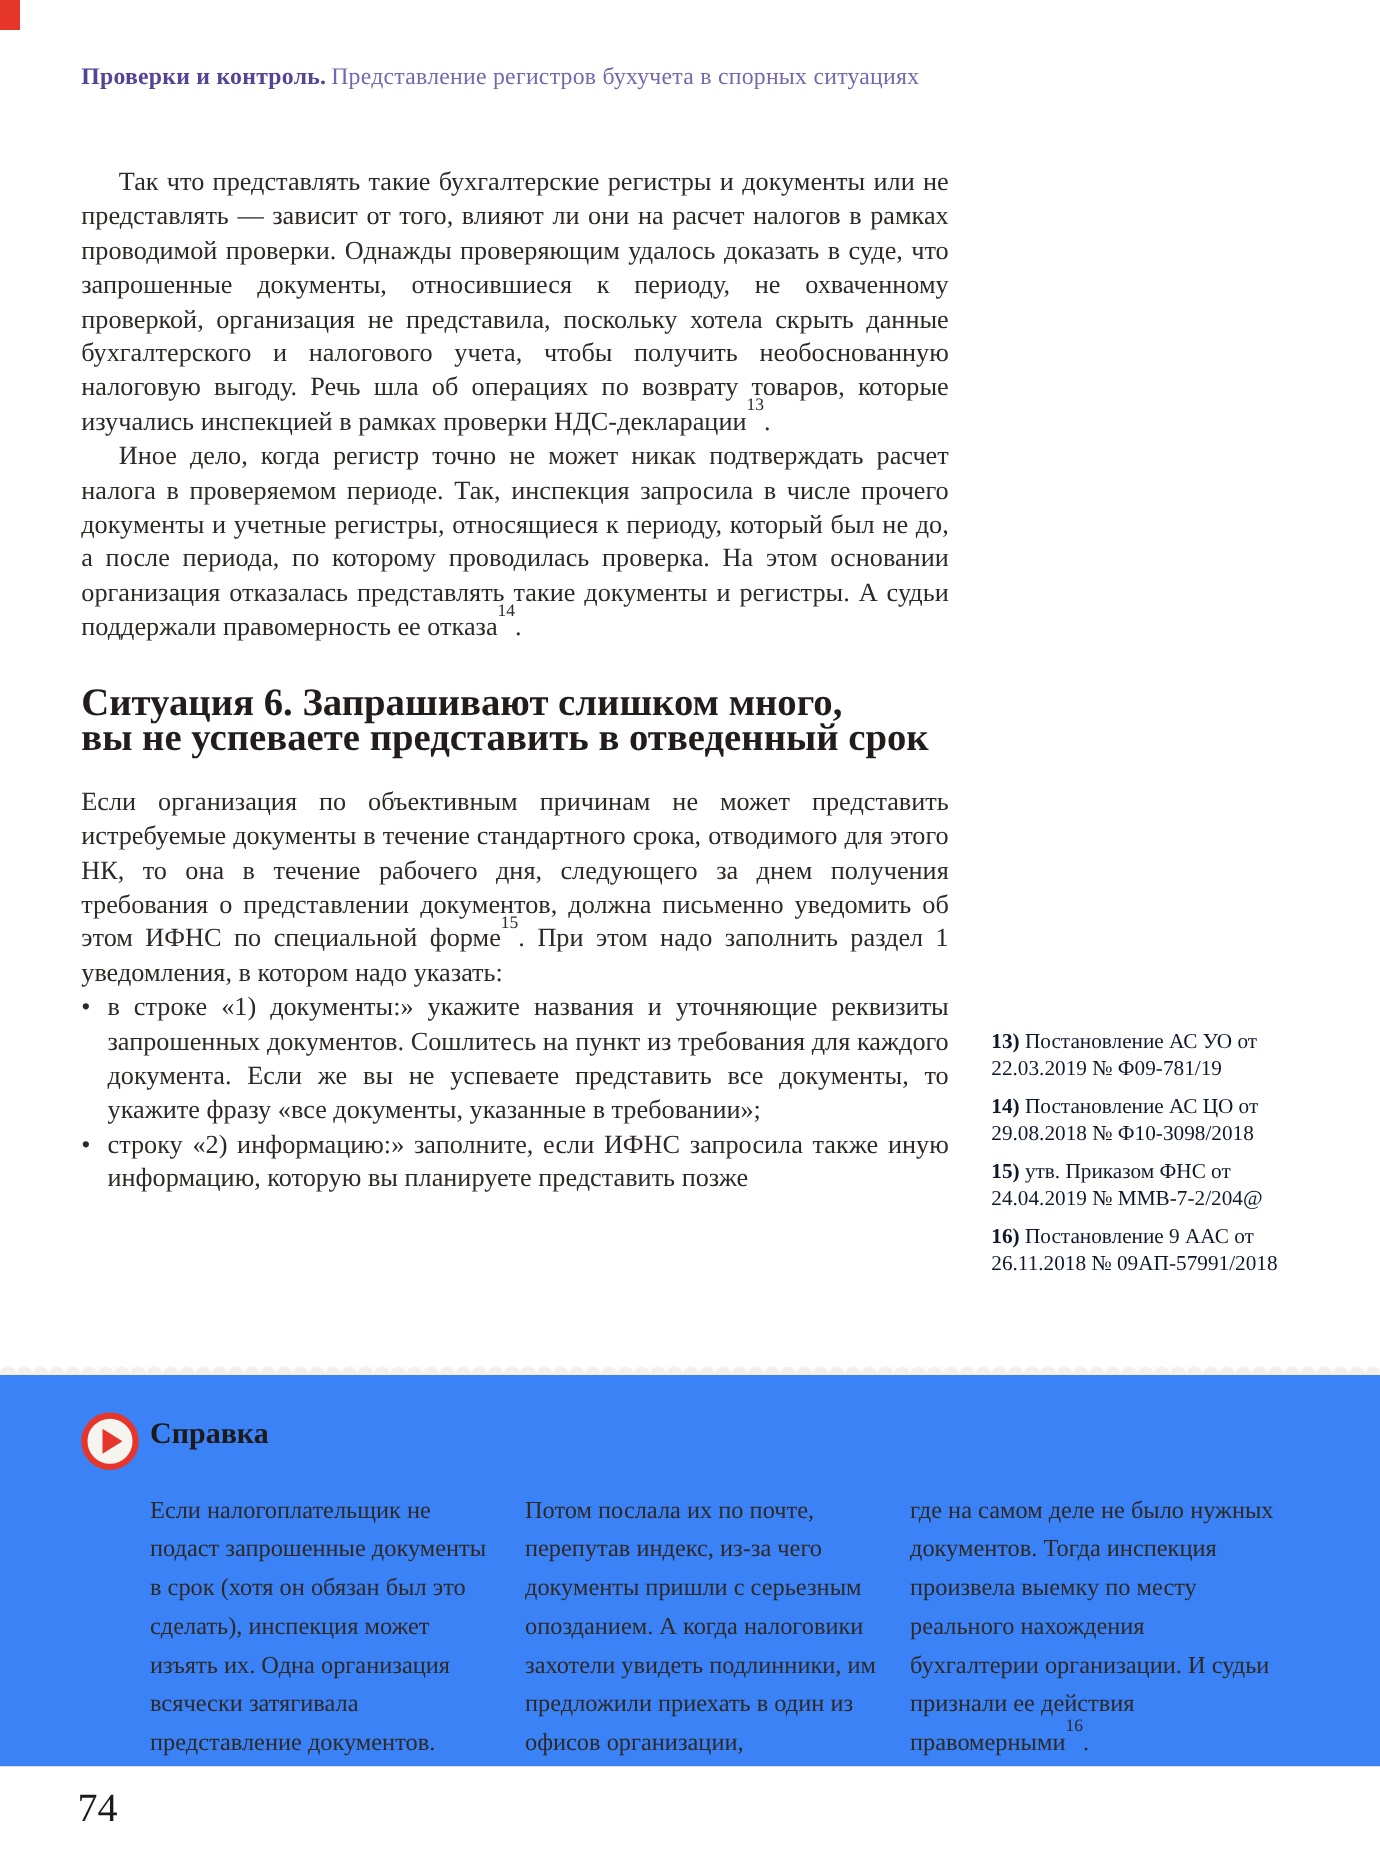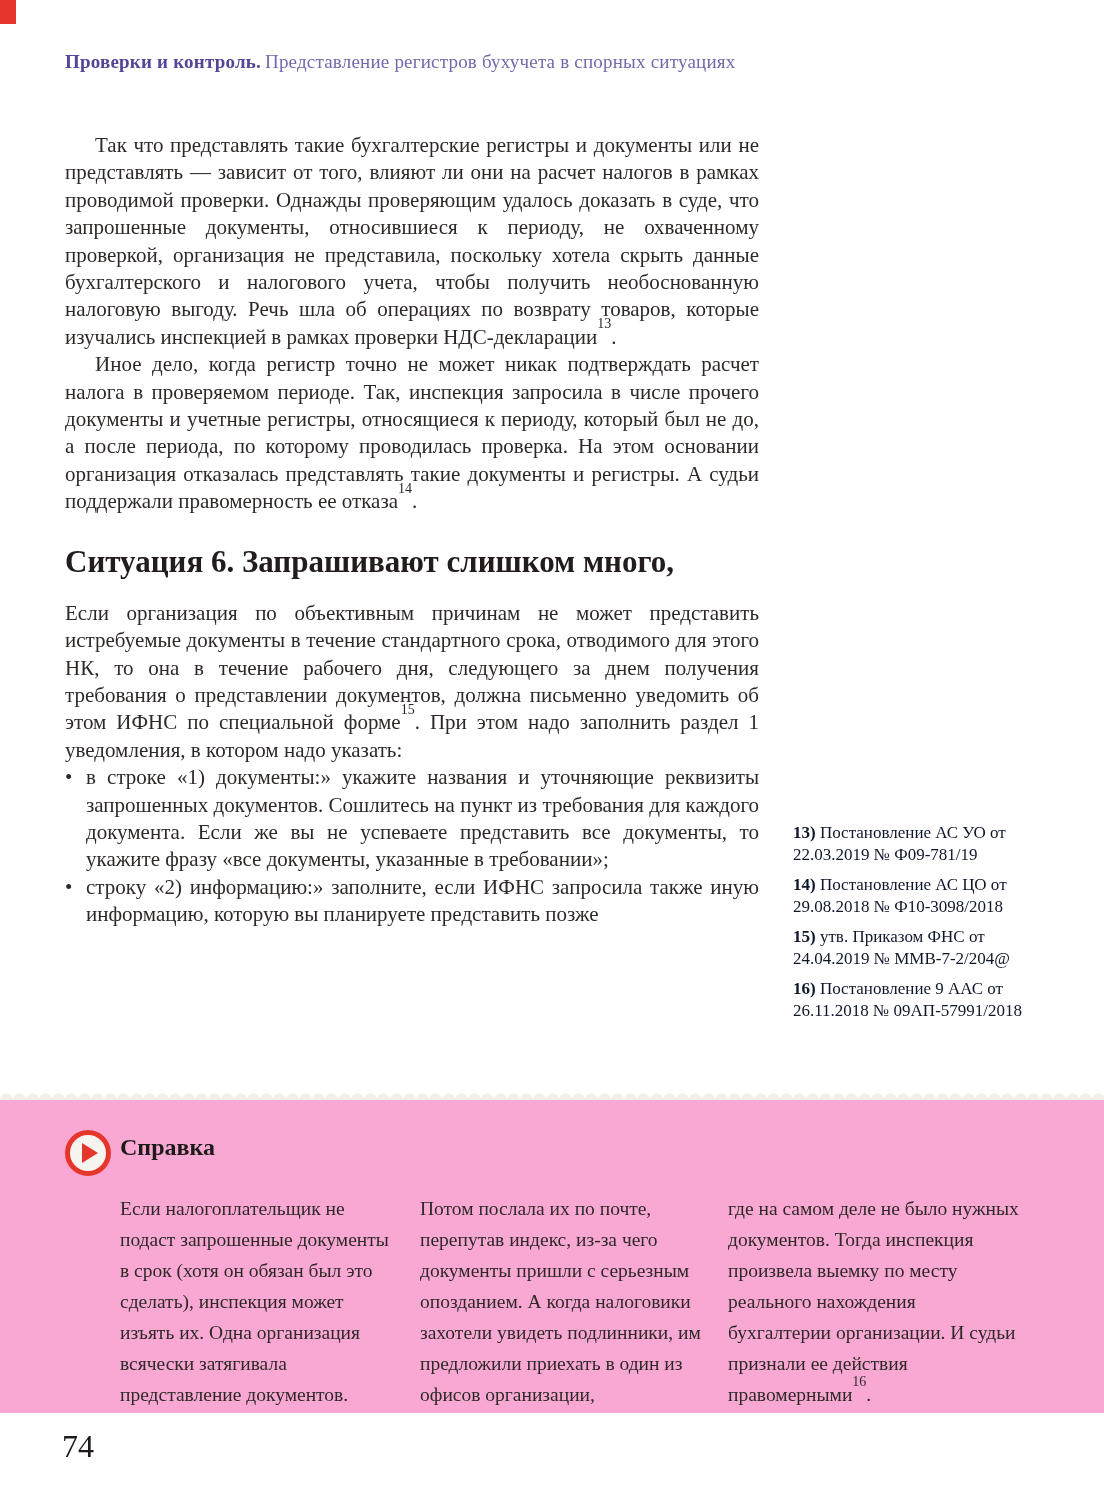--- a/index.html
+++ b/index.html
@@ -77,21 +77,21 @@
     color: #0f172a;
   }
   .footnote { margin-bottom: 9px; }
   .fn-num { font-weight: bold; }
 
   
   .spravka {
     position: absolute;
     left: 0; top: 1100px;
     width: 1104px; height: 313px;
-    background: #f9a8d4;
+    background: #3b82f6;
   }
   .spravka::before {
     content: "";
     position: absolute;
     left: 0; right: 0; top: -7px;
     height: 7px;
     background-image: radial-gradient(circle at 50% 100%, #F3F0E9 6.4px, rgba(243,240,233,0) 6.9px);
     background-size: 13px 7px;
     background-repeat: repeat-x;
   }
@@ -148,20 +148,21 @@
     <span class="runhead-bold">Проверки и контроль.</span><span class="runhead-light">Представление регистров бухучета в спорных ситуациях</span>
   </div>
 
   <div class="body-col">
     <p class="para indent"><span>Так что представлять такие бухгалтерские регистры и документы или не представлять — зависит от того, влияют ли они на расчет налогов в рамках проводимой проверки. Однажды проверяющим удалось доказать в суде, что запрошенные документы, относившиеся к периоду, не охваченному проверкой, организация не представила, поскольку хотела скрыть данные бухгалтерского и налогового учета, чтобы получить необоснованную налоговую выгоду. Речь шла об операциях по возврату товаров, которые изучались инспекцией в рамках проверки НДС-декларации</span><sup class="fnref">13</sup><span>.</span></p>
 
     <p class="para indent"><span>Иное дело, когда регистр точно не может никак подтверждать расчет налога в проверяемом периоде. Так, инспекция запросила в числе прочего документы и учетные регистры, относящиеся к периоду, который был не до, а после периода, по которому проводилась проверка. На этом основании организация отказалась представлять такие документы и регистры. А судьи поддержали правомерность ее отказа</span><sup class="fnref">14</sup><span>.</span></p>
 
     <h2 class="situation-heading">
       <span>Ситуация 6. Запрашивают слишком много,</span>
+      <span>вы не успеваете представить в отведенный срок</span>
     </h2>
 
     <p class="para"><span>Если организация по объективным причинам не может представить истребуемые документы в течение стандартного срока, отводимого для этого НК, то она в течение рабочего дня, следующего за днем получения требования о представлении документов, должна письменно уведомить об этом ИФНС по специальной форме</span><sup class="fnref">15</sup><span>. При этом надо заполнить раздел 1 уведомления, в котором надо указать:</span></p>
 
     <div class="bullet-list">
       <div class="bullet-item">
         <span class="bullet-marker">•</span>
         <span class="bullet-text">в строке «1) документы:» укажите названия и уточняющие реквизиты запрошенных документов. Сошлитесь на пункт из требования для каждого документа. Если же вы не успеваете представить все документы, то укажите фразу «все документы, указанные в требовании»;</span>
       </div>
       <div class="bullet-item">

